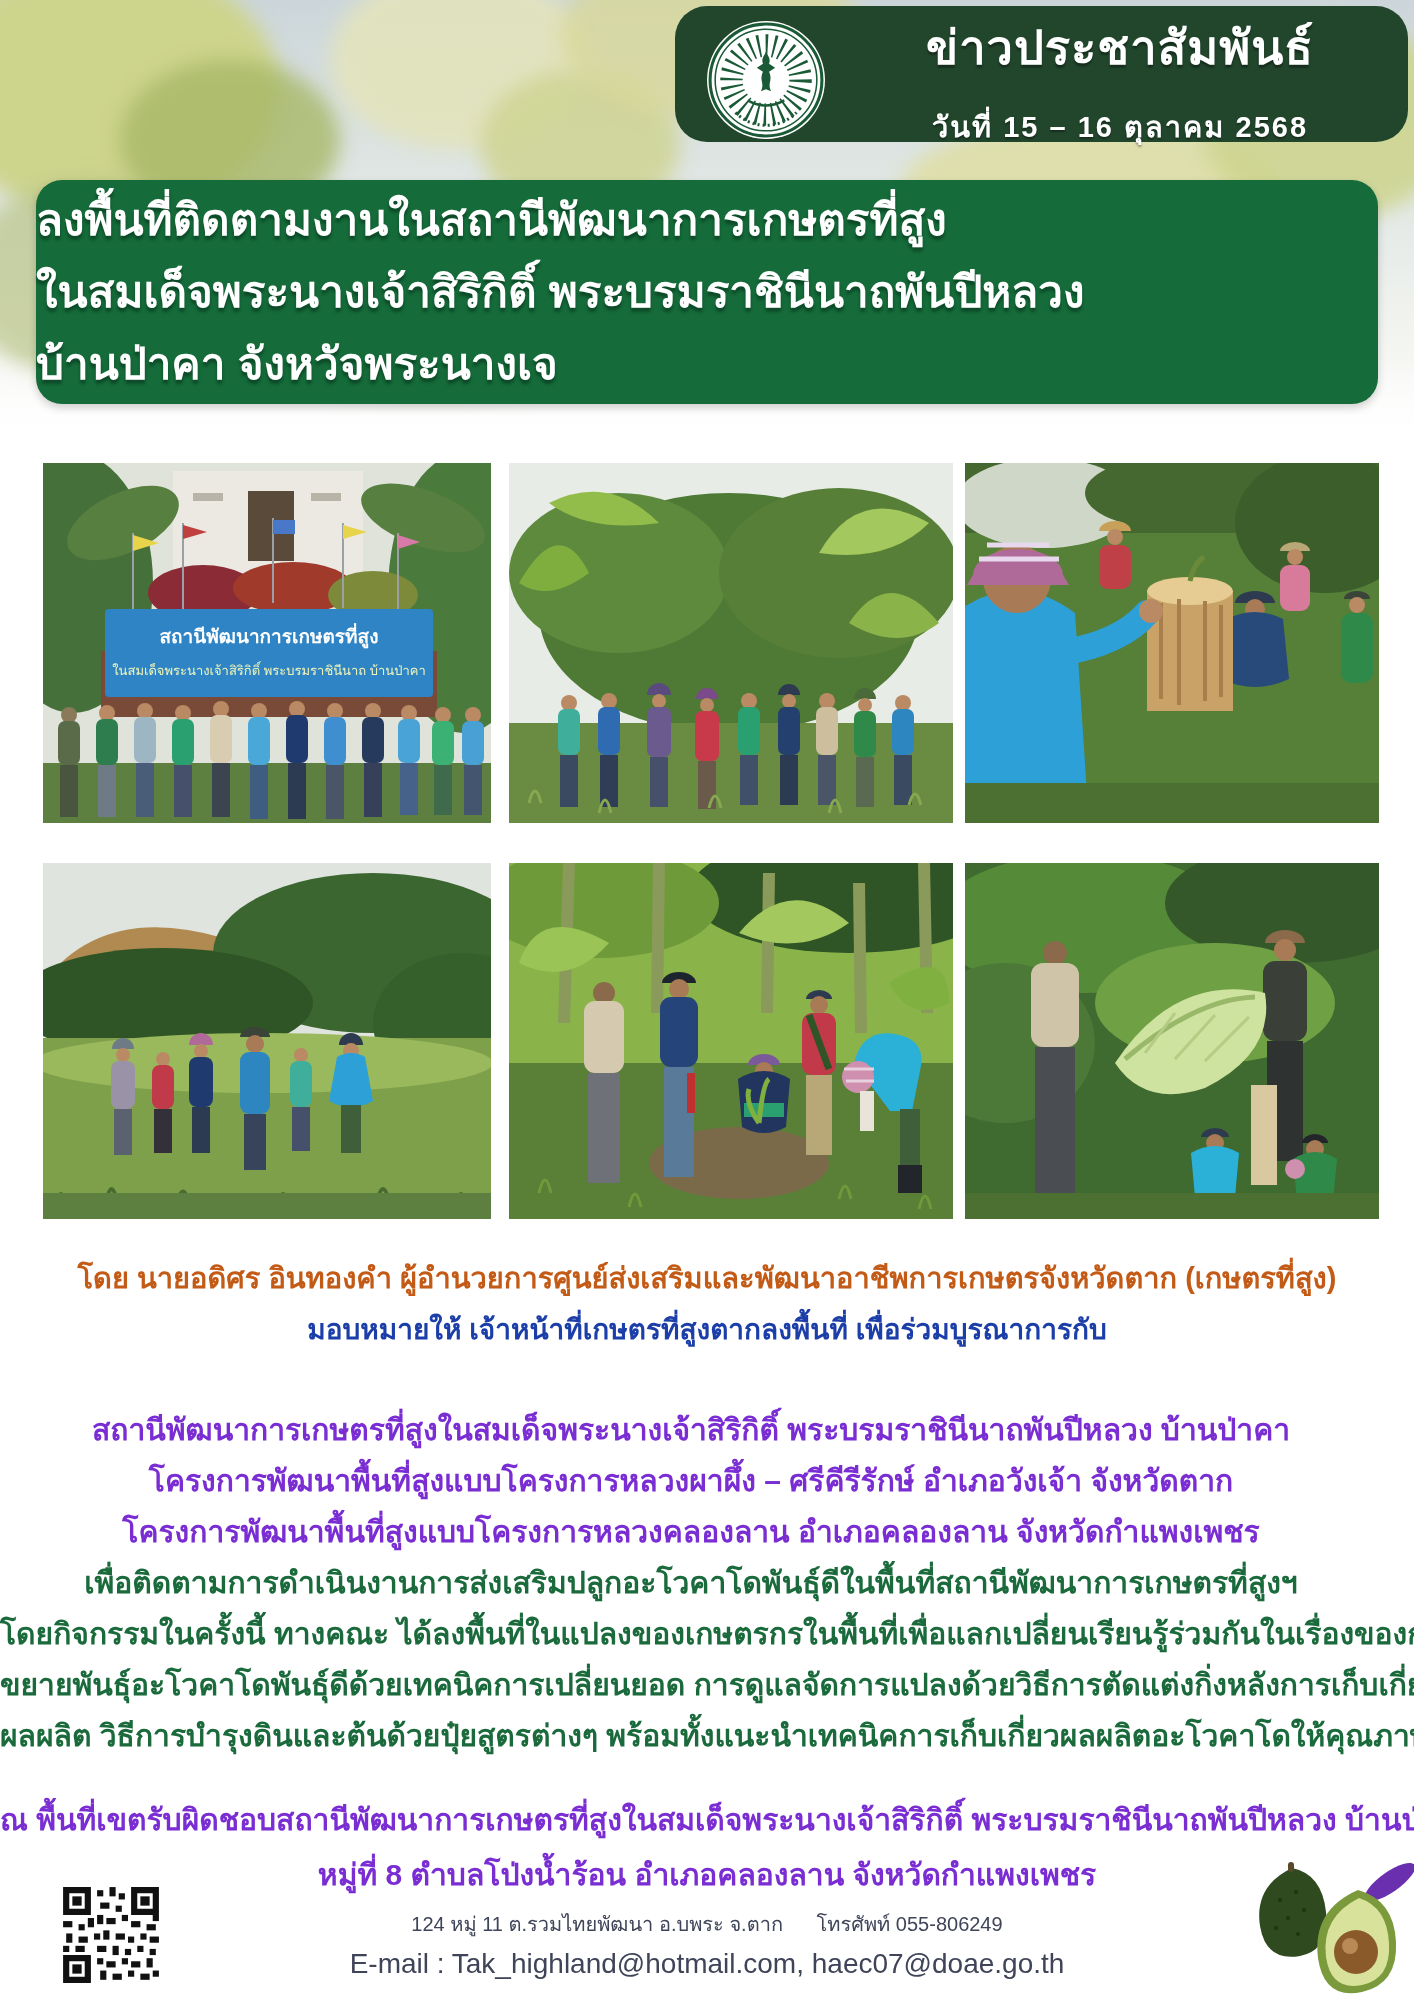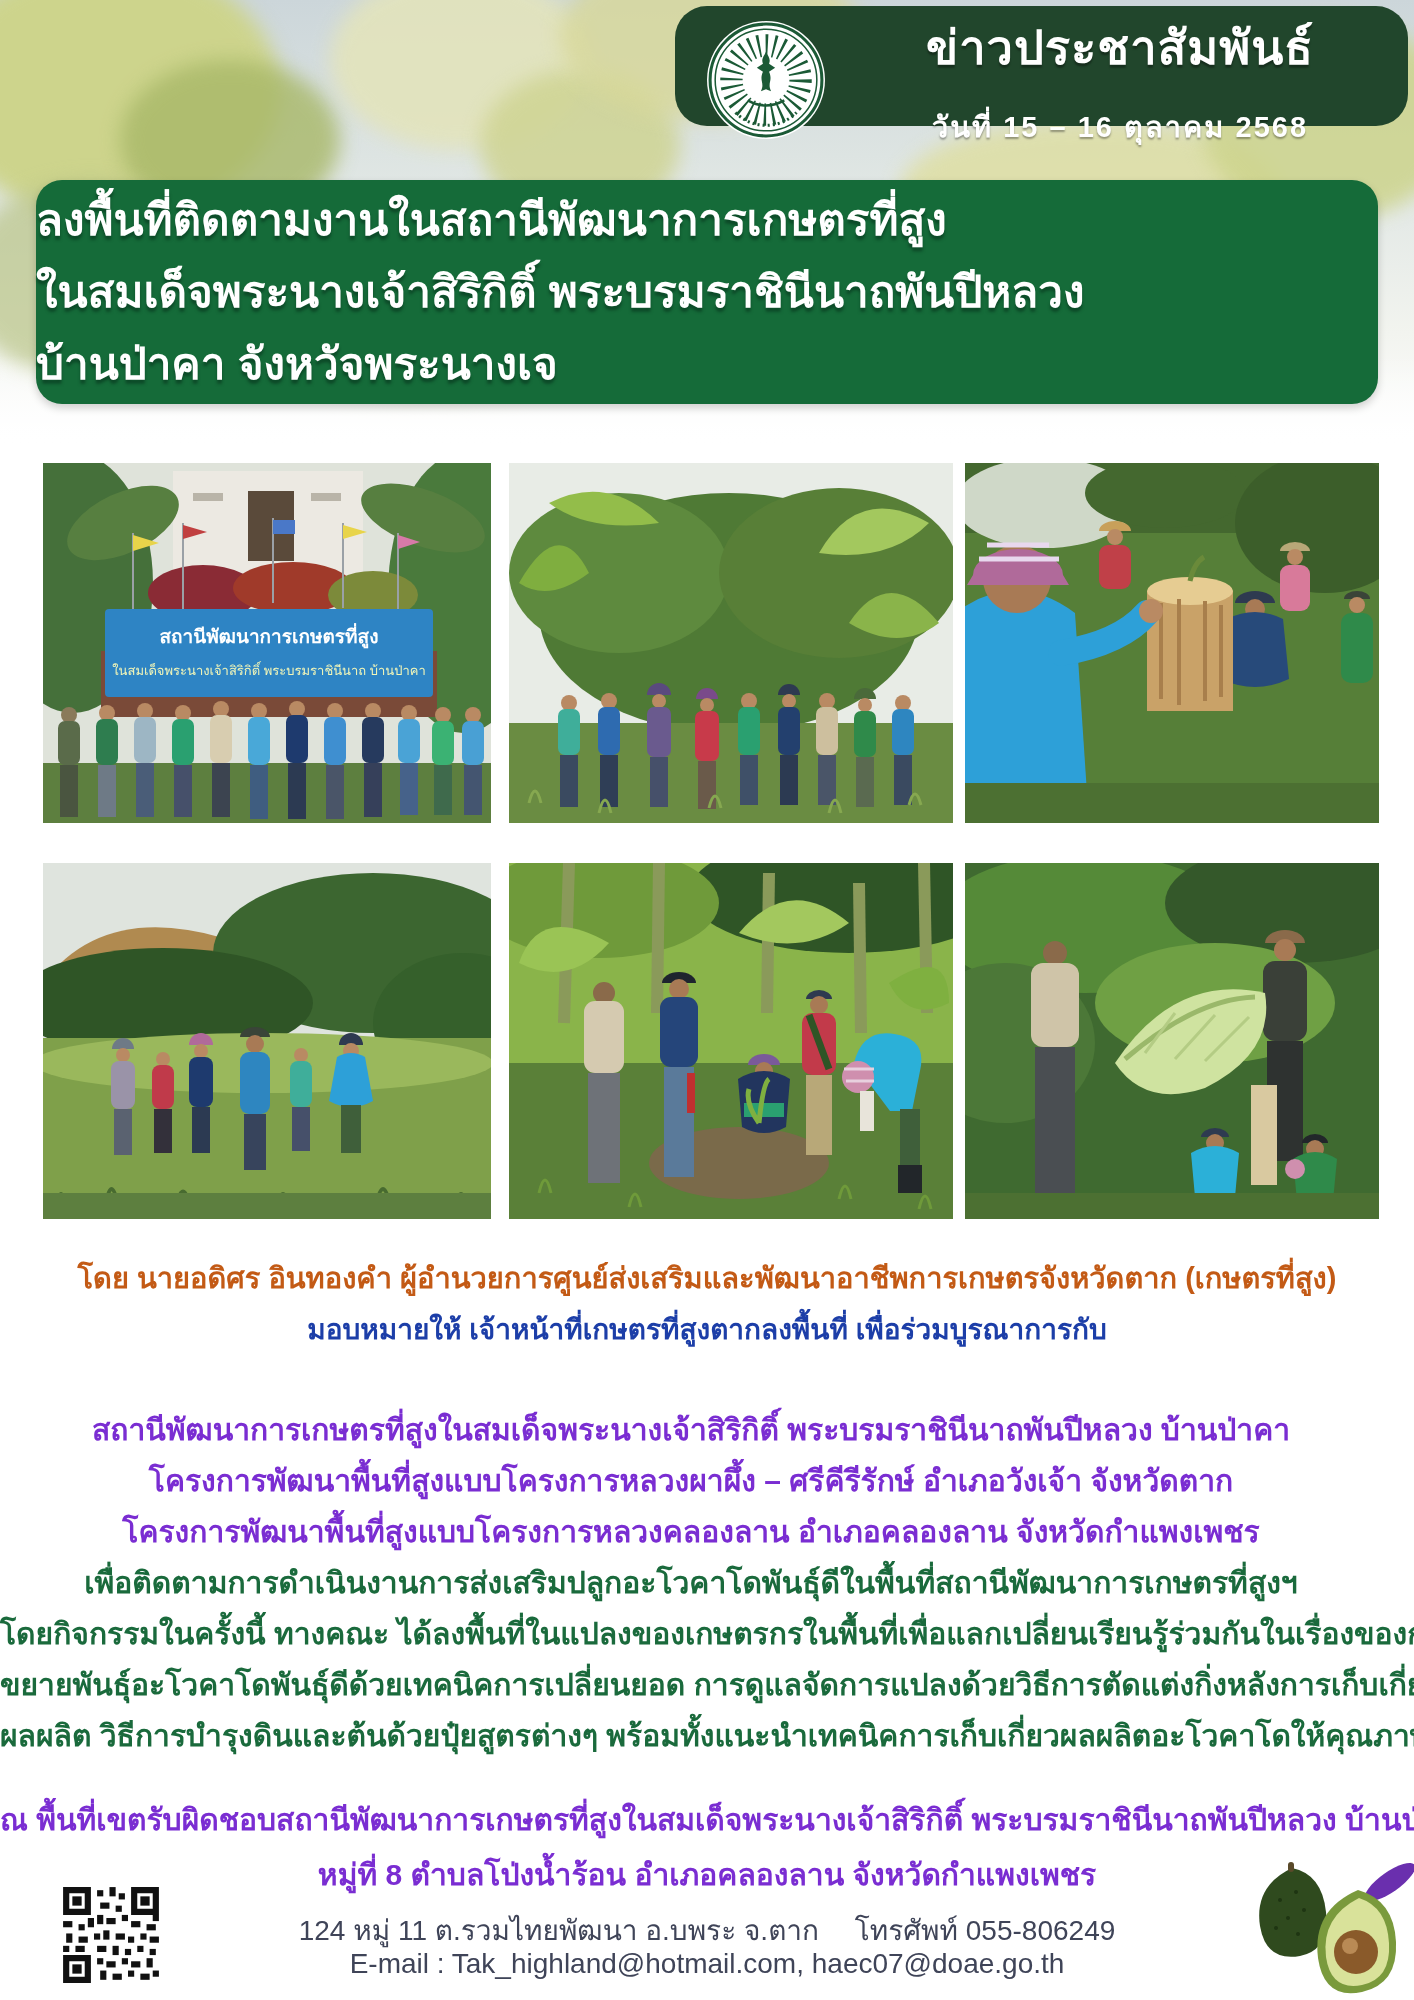--- a/index.html
+++ b/index.html
@@ -7,21 +7,21 @@
   .page{position:relative;width:1414px;height:2000px;background:#ffffff;overflow:hidden;}
 
   
   .hero{position:absolute;left:0;top:0;width:1414px;height:445px;overflow:hidden;
     background:linear-gradient(180deg,#ccd6da 0%,#dde4e2 35%,#f2f4ef 75%,#ffffff 100%);}
   .blob{position:absolute;border-radius:50%;filter:blur(10px);}
   .hero .fade{position:absolute;left:0;bottom:0;width:100%;height:90px;
     background:linear-gradient(180deg,rgba(255,255,255,0),#ffffff);}
 
   
-  .header-box{position:absolute;left:675px;top:6px;width:733px;height:120px;
+  .header-box{position:absolute;left:675px;top:6px;width:733px;height:136px;
     background:#21462c;border-radius:32px;display:flex;align-items:center;}
   .seal{position:absolute;left:30px;top:13px;width:122px;height:122px;}
   .header-text{position:absolute;left:175px;top:0;width:540px;height:148px;
     display:flex;flex-direction:column;align-items:center;justify-content:center;color:#fff;}
   .h-title{font-size:47px;font-weight:700;letter-spacing:1px;text-shadow:0 3px 2px rgba(0,0,0,.35);}
   .h-date{font-size:29px;font-weight:700;margin-top:19px;letter-spacing:2px;text-shadow:0 2px 2px rgba(0,0,0,.35);text-align:right;}
 
   
   .banner{position:absolute;left:36px;top:180px;width:1342px;height:224px;background:#156b39;
     border-radius:26px;box-shadow:0 4px 8px rgba(0,0,0,.18);
@@ -42,21 +42,21 @@
   
   .tline{position:absolute;left:0;width:1414px;text-align:center;white-space:nowrap;}
   .byline1{top:1255px;font-size:29px;font-weight:700;color:#c35a15;}
   .byline2{top:1307px;font-size:28px;font-weight:600;color:#1c3ea8;}
   .bodyblock{position:absolute;left:0;top:1404px;width:1382px;text-align:center;}
   .bodyblock div{font-size:30px;font-weight:600;line-height:51px;white-space:nowrap;}
   .t-purple{color:#7a2dd2;}
   .t-green{color:#1a6a3c;}
   .locblock{position:absolute;left:0;top:1792px;width:1414px;text-align:center;}
   .locblock div{font-size:30px;font-weight:700;line-height:55px;color:#7a2dd2;white-space:nowrap;}
-  .footer-line1{top:1908px;font-size:28px;color:#3f4458;}
+  .footer-line1{top:1908px;font-size:20px;color:#3f4458;}
   .footer-line1 span{margin:0 14px;}
   .footer-line2{top:1948px;font-size:28px;color:#3f4458;}
 
   .qr{position:absolute;left:60px;top:1884px;width:102px;height:102px;}
   .avocado{position:absolute;left:1240px;top:1860px;width:174px;height:140px;}
 </style>
 </head>
 <body>
 
 <div class="page">

